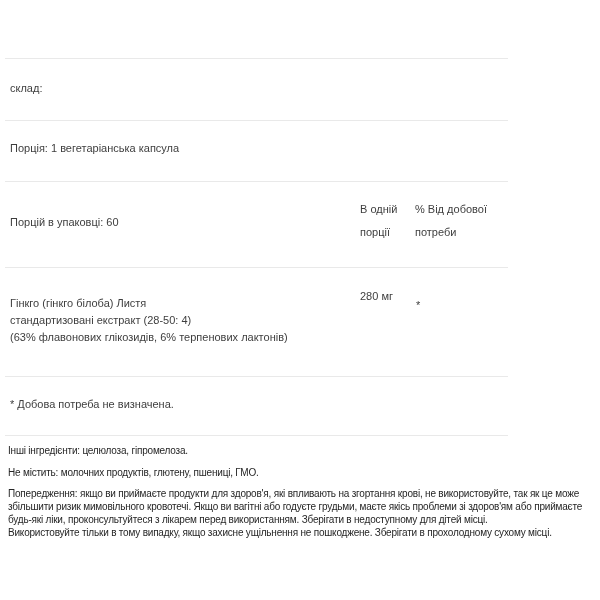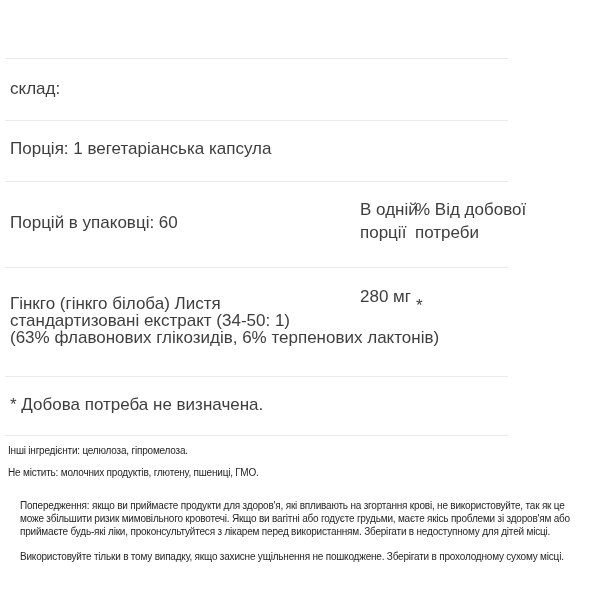--- a/index.html
+++ b/index.html
@@ -17,21 +17,21 @@
   }
   .rule {
     position: absolute;
     left: 5px;
     width: 503px;
     height: 1px;
     background: #e9e9e9;
   }
   .txt {
     position: absolute;
-    font-size: 17px;
+    font-size: 11px;
     line-height: 13px;
     color: #3e3e3e;
     white-space: nowrap;
   }
   .ingredient-line {
     left: 10px;
   }
   .footnote-txt {
     left: 10px;
   }
@@ -39,21 +39,21 @@
     position: absolute;
     left: 8px;
     width: 586px;
     font-size: 10px;
     font-weight: normal;
     color: #262626;
     letter-spacing: -0.2px;
     line-height: 13px;
   }
   .warning-block p {
-    margin: 12px;
+    margin: 0;
   }
 </style>
 </head>
 <body>
 
 <div class="page">
 
   <div class="rule" style="top:58px"></div>
 
   <div class="txt" style="top:82px; left:10px">склад:</div>
@@ -71,21 +71,21 @@
 
   <div class="txt" style="top:203px; left:415px">% Від добової</div>
   <div class="txt" style="top:226px; left:415px">потреби</div>
 
   <div class="rule" style="top:267px"></div>
 
   <div class="txt" style="top:290px; left:360px">280 мг</div>
   <div class="txt" style="top:299px; left:416px">*</div>
 
   <div class="txt ingredient-line" style="top:297px">Гінкго (гінкго білоба) Листя</div>
-  <div class="txt ingredient-line" style="top:314px">стандартизовані екстракт (34-50: 1)</div>
+  <div class="txt ingredient-line" style="top:314px">стандартизовані екстракт (28-50: 4)</div>
   <div class="txt ingredient-line" style="top:331px">(63% флавонових глікозидів, 6% терпенових лактонів)</div>
 
   <div class="rule" style="top:376px"></div>
 
   <div class="txt footnote-txt" style="top:398px">* Добова потреба не визначена.</div>
 
   <div class="rule" style="top:435px"></div>
 
   <div class="bold-block" style="top:444px; white-space:nowrap">Інші інгредієнти: целюлоза, гіпромелоза.</div>
 

